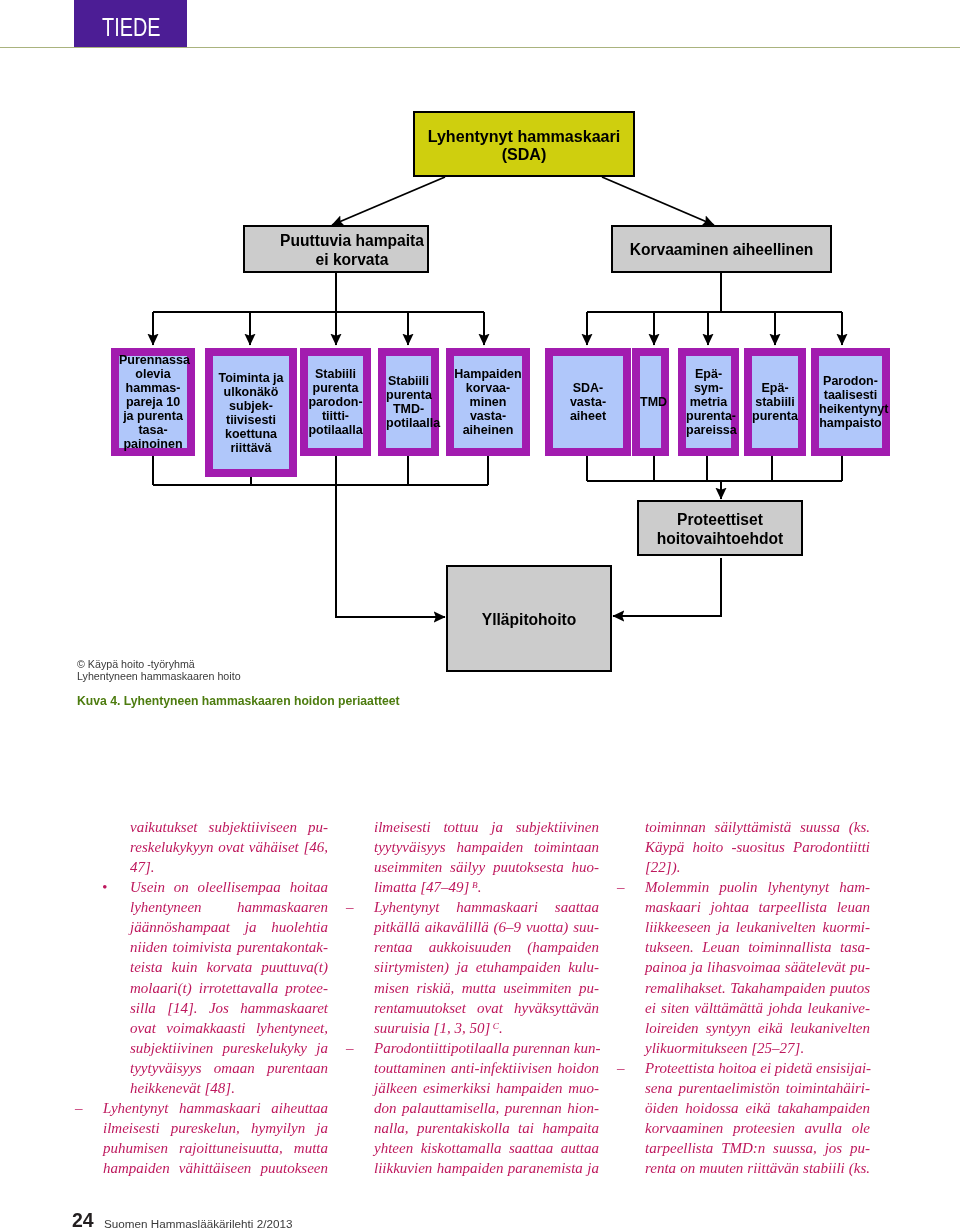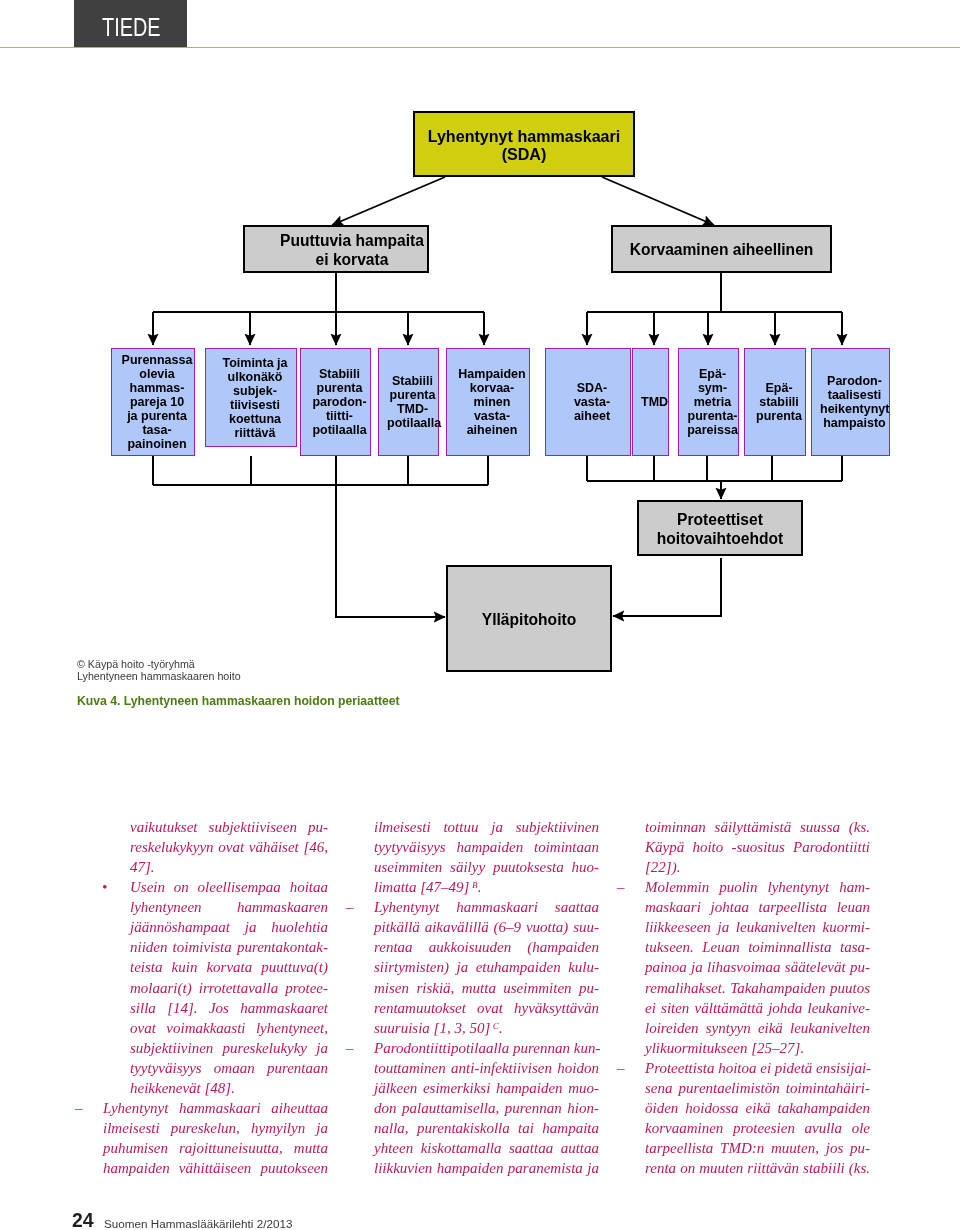--- a/index.html
+++ b/index.html
@@ -4,34 +4,34 @@
 <title>Lyhentyneen hammaskaaren hoito</title>
 <style>
   html,body{margin:0;padding:0;}
   body{width:960px;height:1230px;background:#ffffff;position:relative;overflow:hidden;
        font-family:"Liberation Sans",sans-serif;
        -webkit-font-smoothing:antialiased;}
   #root{position:absolute;left:0;top:0;width:960px;height:1230px;transform:translateZ(0);}
 
   
   .hdr-rule{position:absolute;left:0;top:47px;width:960px;height:1px;background:#aab37e;}
-  .hdr-tab{position:absolute;left:74px;top:0;width:113px;height:47px;background:#404040;}
+  .hdr-tab{position:absolute;left:74px;top:0;width:113px;height:47px;background:#4c1d95;}
   .hdr-tab span{opacity:0.995;position:absolute;left:28px;top:13px;font-size:25.3px;color:#ffffff;font-weight:400;
                 transform:scaleX(0.785);transform-origin:left top;white-space:nowrap;}
 
   
   #chart{position:absolute;left:0;top:0;width:960px;height:700px;margin-left:24px;}
   #conn{position:absolute;left:0;top:0;}
   .bx{position:absolute;box-sizing:border-box;display:flex;align-items:center;justify-content:center;transform:translateZ(0);
       text-align:center;font-weight:bold;color:#000;}
   .bx > div{width:100%;opacity:0.995;}
   .bx span{display:block;}
   .bx.yellow{background:#cfcf0e;border:2px solid #000;font-size:16.1px;line-height:18.5px;padding-top:2px;}
   .bx.gray{background:#cccccc;border:2px solid #000;font-size:15.6px;line-height:18.6px;padding-top:3px;}
-  .bx.blue{background:#b0c7fa;border:1px solid #a21caf;font-size:12.5px;line-height:14.0px;padding-left:8px;}
+  .bx.blue{background:#b0c7fa;border:8px solid #a21caf;font-size:12.5px;line-height:14.0px;}
 
   
   .cap-src{position:absolute;left:77px;top:658px;font-size:10.7px;color:#3a3a3a;line-height:12px;}
   .cap-title{position:absolute;left:77px;top:694px;font-size:12.2px;font-weight:bold;color:#4d7c0f;}
 
   
   .col{position:absolute;width:225px;font-family:"Liberation Serif",serif;font-size:15px;
        line-height:20.07px;color:#be185d;font-style:italic;}
   .par{position:relative;}
   .ln{display:block;text-align:justify;text-align-last:justify;white-space:nowrap;}
@@ -122,21 +122,21 @@
         <div>
           <span>Purennassa</span>
           <span>olevia</span>
           <span>hammas-</span>
           <span>pareja 10</span>
           <span>ja purenta</span>
           <span>tasa-</span>
           <span>painoinen</span>
         </div>
       </div>
-      <div class="bx blue" style="left: 181px; top: 348px; width: 92px; height: 99px;">
+      <div class="bx blue" style="left: 181px; top: 348px; width: 92px; height: 129px;">
         <div>
           <span>Toiminta ja</span>
           <span>ulkonäkö</span>
           <span>subjek-</span>
           <span>tiivisesti</span>
           <span>koettuna</span>
           <span>riittävä</span>
         </div>
       </div>
       <div class="bx blue" style="left: 276px; top: 348px; width: 71px; height: 108px;">
@@ -294,21 +294,21 @@
           <span class="ln">ei siten välttämättä johda leukanive-</span>
           <span class="ln">loireiden syntyyn eikä leukanivelten</span>
           <span class="ln last">ylikuormitukseen [25–27].</span>
         </div>
         <div class="par">
           <span class="mk">–</span>
           <span class="ln">Proteettista hoitoa ei pidetä ensisijai-</span>
           <span class="ln">sena purentaelimistön toimintahäiri-</span>
           <span class="ln">öiden hoidossa eikä takahampaiden</span>
           <span class="ln">korvaaminen proteesien avulla ole</span>
-          <span class="ln">tarpeellista TMD:n muuten, jos pu-</span>
+          <span class="ln">tarpeellista TMD:n suussa, jos pu-</span>
           <span class="ln">renta on muuten riittävän stabiili (ks.</span>
         </div>
       </div>
     </div>
 
   <div class="pg-num">24</div>
   <div class="pg-txt">Suomen Hammaslääkärilehti 2/2013</div>
 
 </div>
 

